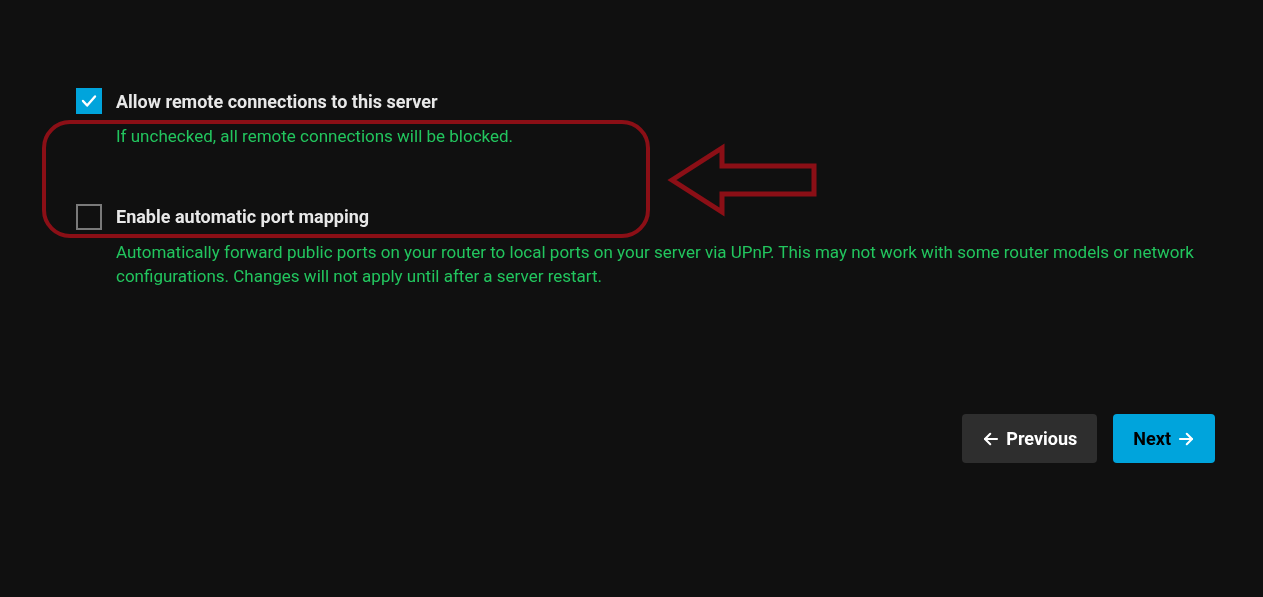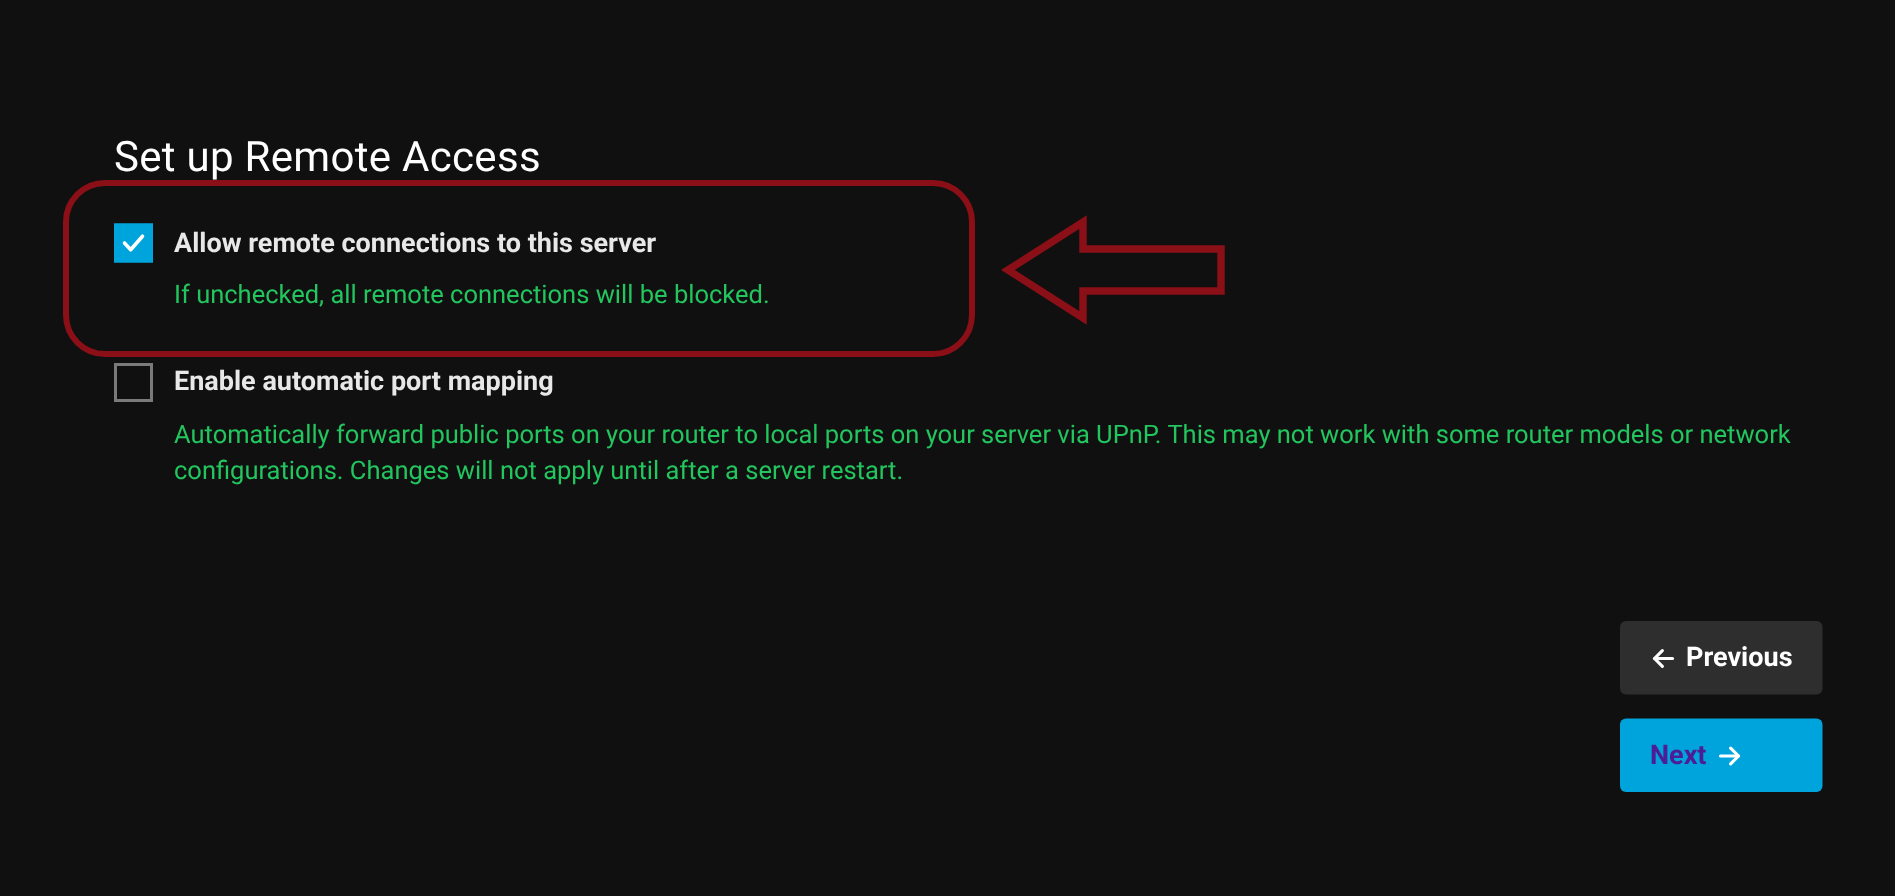--- a/index.html
+++ b/index.html
@@ -71,56 +71,54 @@
       font-weight: 700;
       cursor: pointer;
     }
     .checkbox-desc {
       font-size: 17px;
       color: #22c55e;
       line-height: 1.45;
       padding-left: 40px;
       max-width: 1130px;
     }
-    .setting-block.second { margin-top: 32px; }
+    .setting-block.second { margin-top: 55px; }
     .footer-buttons {
       position: absolute;
       right: 48px;
       top: 414px;
       display: flex;
       gap: 16px;
-      flex-direction: column;
     }
     .btn {
       display: inline-flex;
       align-items: center;
       gap: 6px;
       font-size: 18px;
       font-weight: 700;
       padding: 14px 20px;
       border: none;
       border-radius: 4px;
       cursor: pointer;
       font-family: inherit;
     }
     .btn-secondary {
       background: #2e2e2e;
       color: #ffffff;
     }
     .btn-primary {
       background: #00a4dc;
-      color: #4c1d95;
+      color: #000000;
     }
     .btn svg { display: inline-block; }
   </style>
 </head>
 <body>
 
 <div class="container">
-  <h1 class="page-title">Set up Remote Access</h1>
 
   <div class="setting-block">
     <div class="checkbox-row">
       <span class="checkbox checked">
         <svg width="18" height="18" viewBox="0 0 24 24" fill="none" stroke="#ffffff" stroke-width="3.2" stroke-linecap="round" stroke-linejoin="round">
             <polyline points="4 12 9.5 18 20 6"></polyline>
           </svg>
       </span>
       <span class="checkbox-label">Allow remote connections to this server</span>
     </div>

